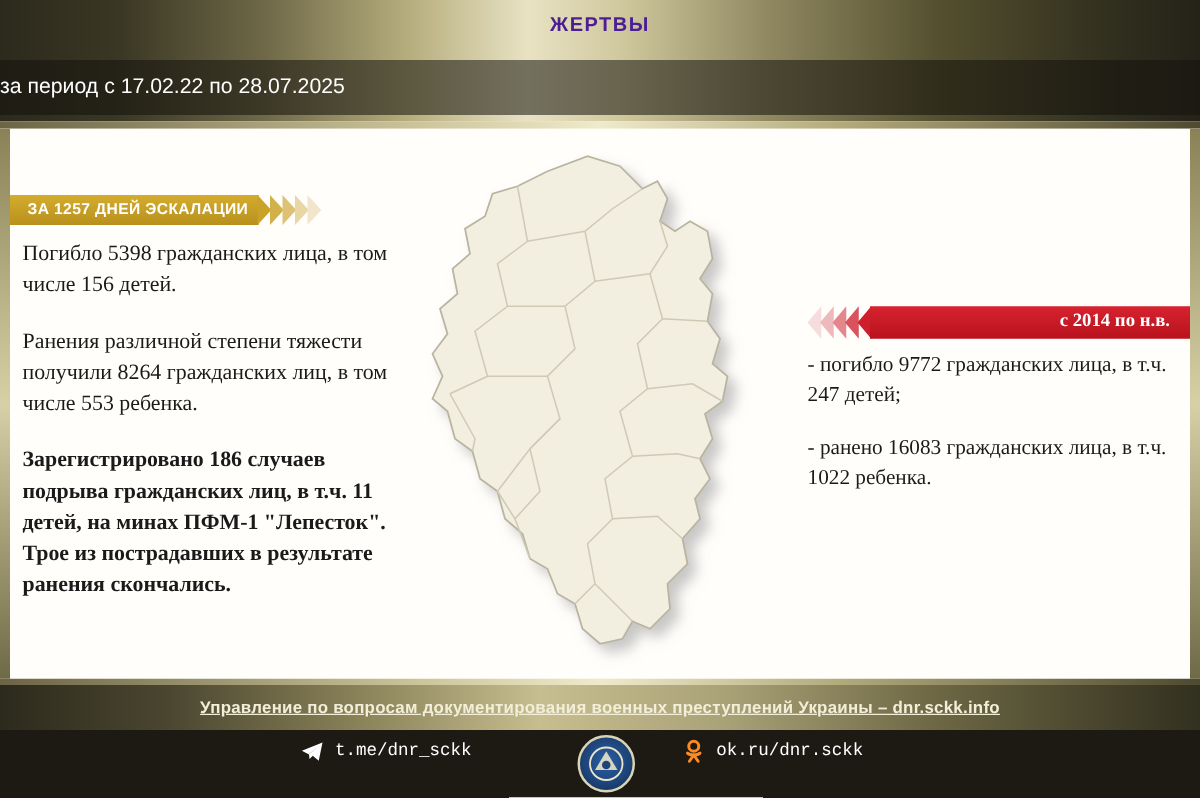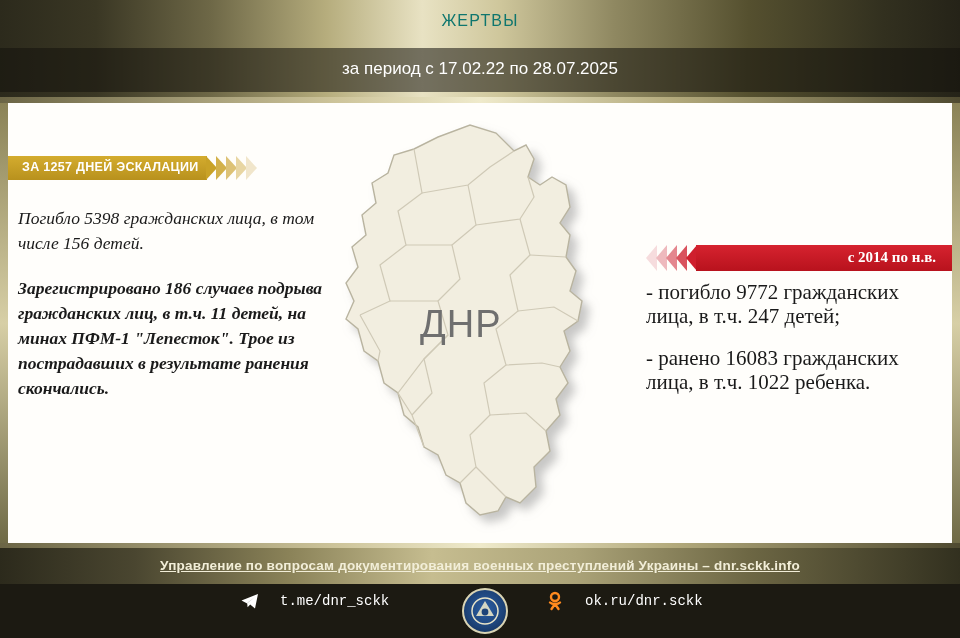--- a/index.html
+++ b/index.html
@@ -37,38 +37,37 @@
         #8f8861 64%,
         #55502f 78%,
         #32301f 92%,
         #252318 100%);
   }
   .header-title {
     position: absolute;
     left: 0; top: 12px;
     width: 960px;
     text-align: center;
-    color: #0f766e;
+    color: #4c1d95;
     font-family: "Liberation Sans", sans-serif;
-    font-weight: normal;
+    font-weight: bold;
     font-size: 16px;
     letter-spacing: 1.2px;
   }
   .header-sub-band {
     position: absolute;
     left: 0; top: 48px;
     width: 960px;
     height: 44px;
     background: rgba(20,19,12,0.55);
   }
   .header-sub {
     position: absolute;
     left: 0; top: 59px;
     width: 960px;
-    text-align: center;
     color: #ffffff;
     font-family: "Liberation Sans", sans-serif;
     font-size: 17px;
   }
   .header-rule {
     position: absolute;
     left: 0; top: 97px;
     width: 960px;
     height: 6px;
     background: linear-gradient(90deg,#6b6545 0%, #cdc49a 35%, #efeacb 50%, #b3aa7c 70%, #4f4a30 100%);
@@ -125,23 +124,22 @@
     margin-left: -1px;
   }
   .chev.c2 { border-left-color: #d3b14a; }
   .chev.c3 { border-left-color: #ddc276; }
   .chev.c4 { border-left-color: #e8d6a3; }
   .chev.c5 { border-left-color: #f1e6cb; }
 
   
   .left-col {
     position: absolute;
-    left: 18px; top: 206px;
+    left: 18px; top: 190px;
     width: 310px;
-    font-style: italic;
   }
   .para {
     color: #1a1a1a;
     font-size: 17.5px;
     line-height: 25px;
     margin-bottom: 20px;
   }
   .para.bold {
     font-weight: bold;
   }
@@ -194,21 +192,21 @@
     white-space: nowrap;
     text-align: right;
     min-width: 230px;
   }
   .right-col {
     position: absolute;
     right: 14px; top: 280px;
     width: 300px;
     text-align: left;
   }
-  .right-col .para { font-size: 21px; line-height: 24px; margin-bottom: 18px; }
+  .right-col .para { font-size: 17px; line-height: 24px; margin-bottom: 18px; }
 
   
   .footer-rule {
     position: absolute;
     left: 0; top: 543px;
     width: 960px; height: 5px;
     background: linear-gradient(90deg,#6b6545 0%, #cdc49a 35%, #efeacb 50%, #b3aa7c 70%, #4f4a30 100%);
   }
   .footer-band {
     position: absolute;
@@ -248,21 +246,21 @@
     color: #ffffff;
     font-family: "Liberation Mono", monospace;
     font-size: 14px;
   }
   .social .row {
     display: flex;
     align-items: center;
     gap: 8px;
     height: 21px;
   }
-  .social .label { color: #ffffff; margin-left: 12px; }
+  .social .label { color: #ffffff; }
   .soc-left { left: 240px; }
   .soc-right { left: 545px; text-align: right; }
   .ic {
     width: 20px; height: 20px;
     display: inline-block;
     position: relative;
     flex: 0 0 20px;
   }
   .ic svg { display:block; }
 
@@ -304,20 +302,21 @@
       <span class="chev c1"></span>
       <span class="chev c2"></span>
       <span class="chev c3"></span>
       <span class="chev c4"></span>
       <span class="chev c5"></span>
     </div>
   </div>
 
   <div class="left-col">
     <div class="para">Погибло 5398 гражданских лица, в том числе 156 детей.</div>
+    <div class="para">Ранения различной степени тяжести получили 8264 гражданских лиц, в том числе 553 ребенка.</div>
     <div class="para bold">Зарегистрировано 186 случаев подрыва гражданских лиц, в т.ч. 11 детей, на минах ПФМ-1 "Лепесток". Трое из пострадавших в результате ранения скончались.</div>
   </div>
 
   <div class="map-wrap">
     <svg width="330" height="420" viewBox="0 0 330 420">
       <defs>
         <filter id="shadow" x="-20%" y="-20%" width="150%" height="150%">
           <feDropShadow dx="7" dy="7" stdDeviation="5" flood-color="#9a9a9a" flood-opacity="0.55"></feDropShadow>
         </filter>
       </defs>
@@ -340,21 +339,20 @@
         <path d="M198,196 L234,192 L258,206"></path>
         <path d="M186,250 L222,248 L240,252"></path>
         <path d="M170,300 L206,298 L226,316"></path>
         <path d="M86,130 L132,130"></path>
         <path d="M70,186 L118,186"></path>
         <path d="M40,200 L60,236 L58,246"></path>
         <path d="M128,220 L104,244 L78,278 L92,300 L104,332"></path>
         <path d="M156,352 L186,382"></path>
       </g>
     </svg>
-    <div class="map-label">ДНР</div>
   </div>
 
   <div class="right-banner">
     <div class="rchev-row">
       <span class="rchev r1"></span>
       <span class="rchev r2"></span>
       <span class="rchev r3"></span>
       <span class="rchev r4"></span>
       <span class="rchev r5"></span>
     </div>

